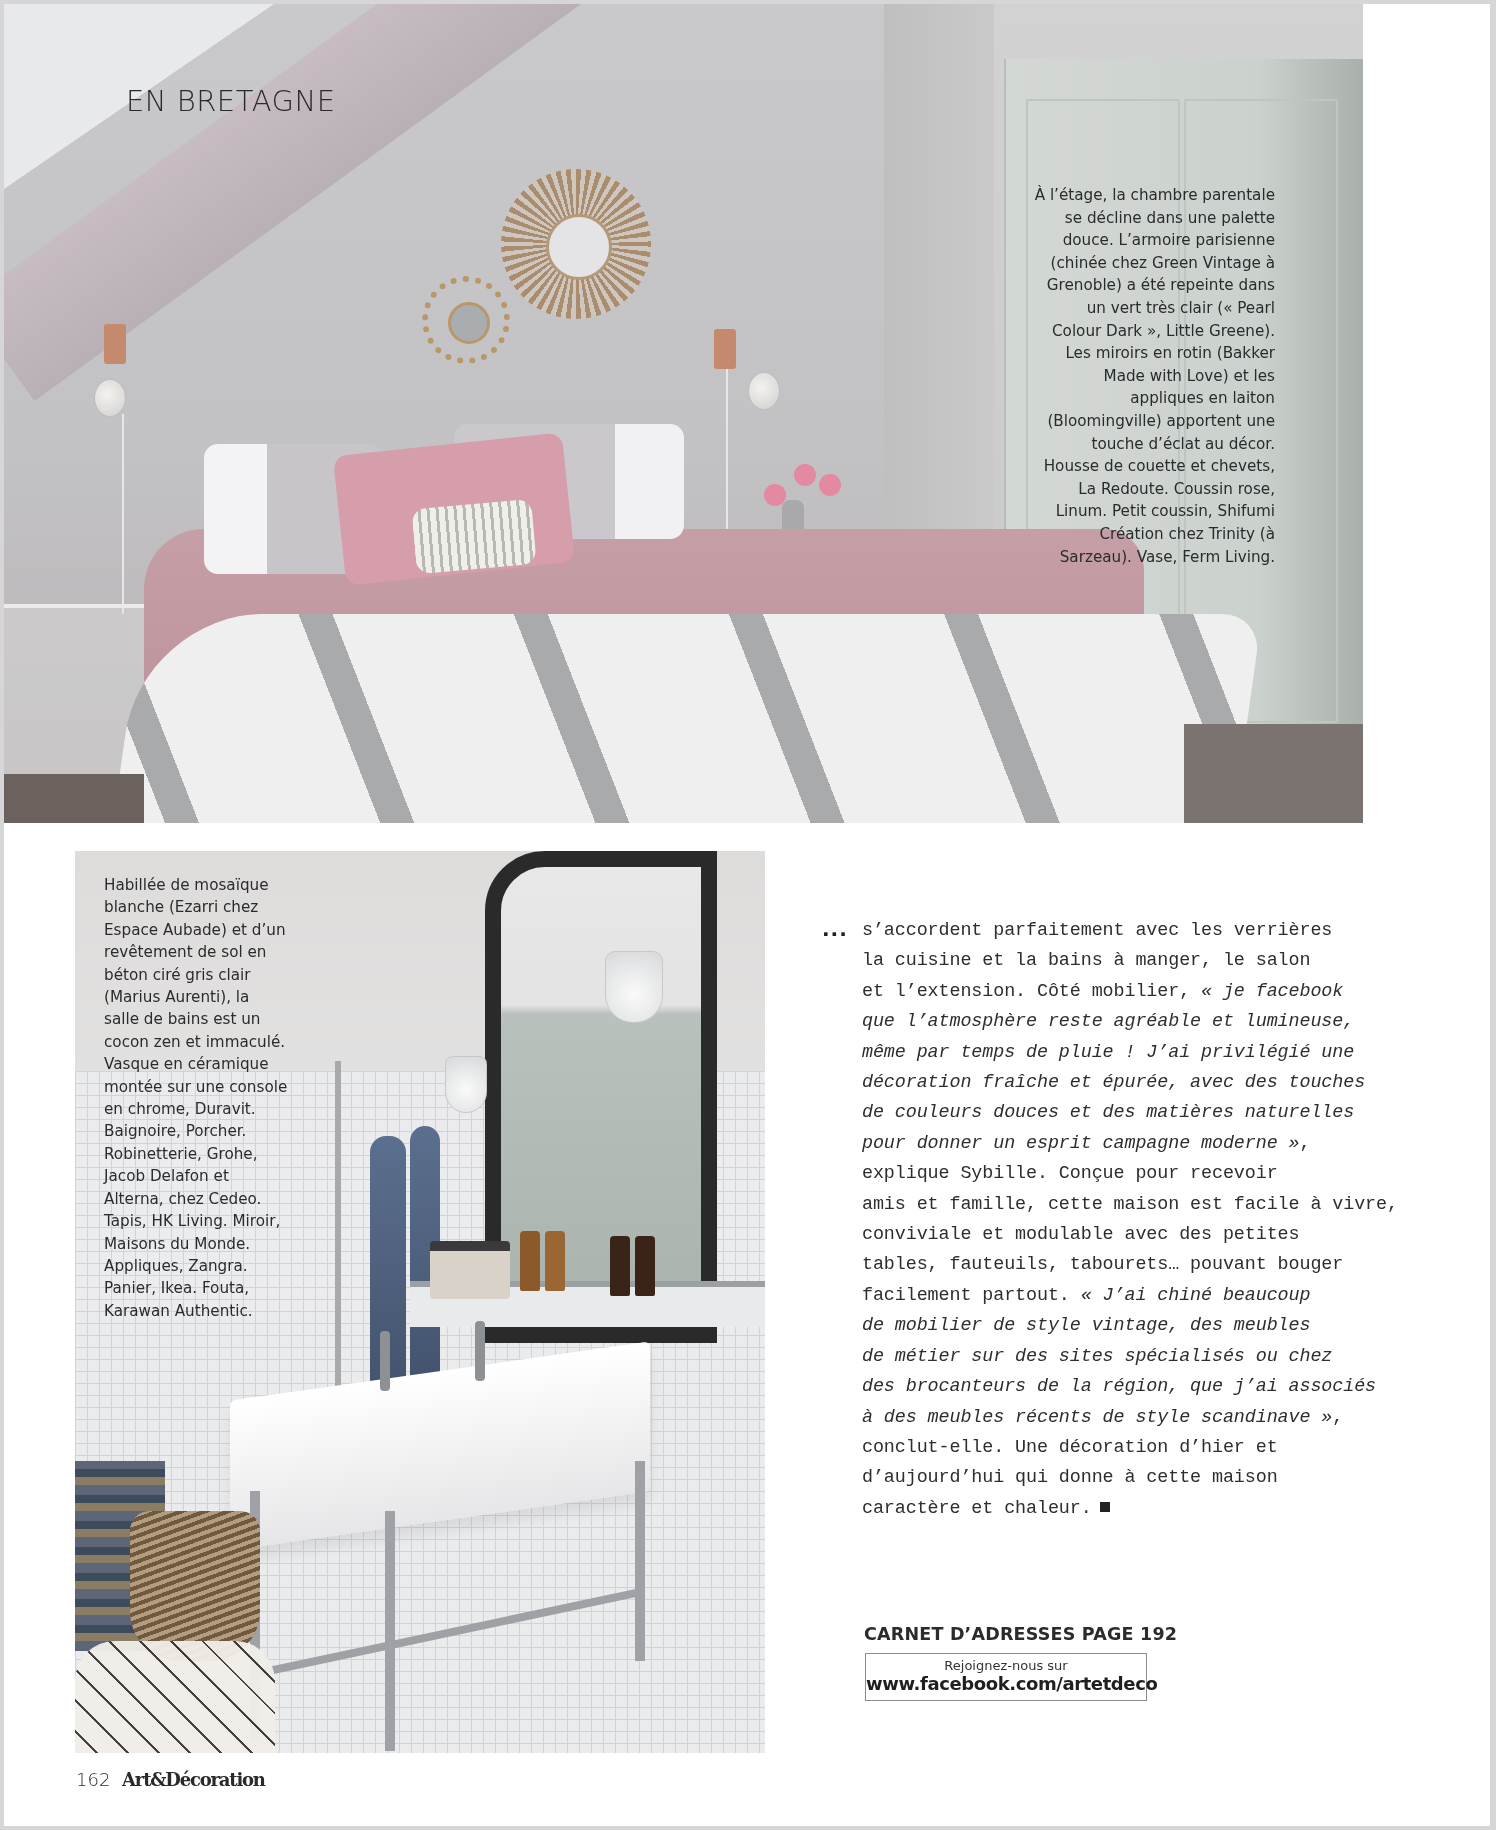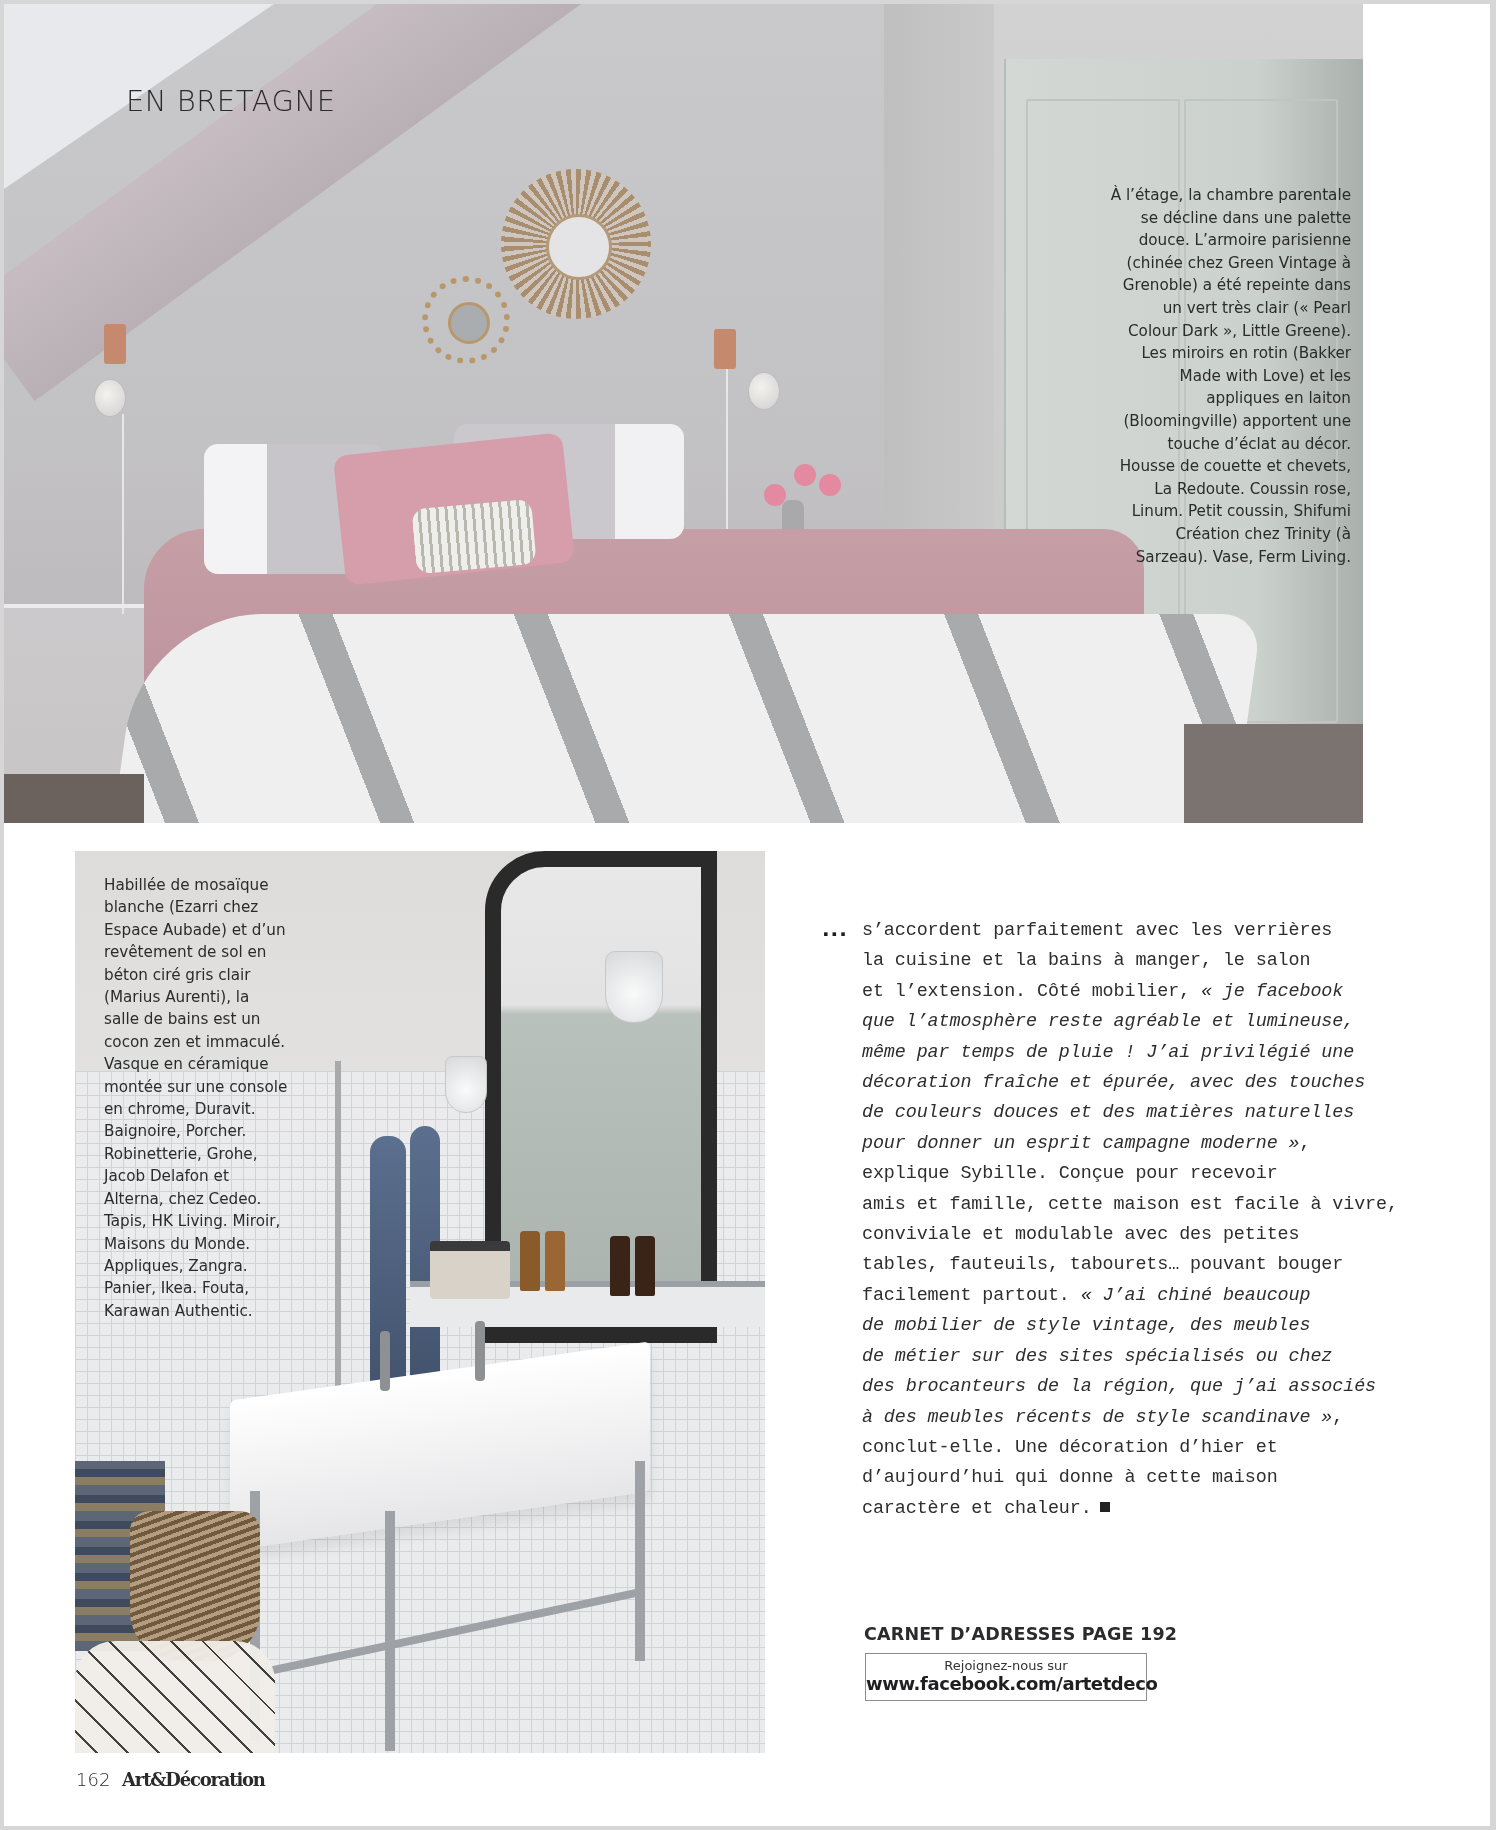--- a/index.html
+++ b/index.html
@@ -91,21 +91,21 @@
   }
   .floor-left { position: absolute; left: 0; top: 770px; width: 140px; height: 60px; background: #6b625e; }
   .floor-right { position: absolute; left: 1180px; top: 720px; width: 179px; height: 100px; background: #7b7370; }
 
   .section-label {
     position: absolute; left: 80px; top: 80px;
     font-family: "DejaVu Sans", sans-serif; font-weight: 300;
     font-size: 29px; letter-spacing: 0.5px; color: #2b2b2d; margin-left: 42px;
   }
   .caption-top {
-    position: absolute; left: 1072px; top: 180px; width: 275px;
+    position: absolute; left: 996px; top: 180px; width: 275px;
     font-family: "DejaVu Sans", sans-serif; font-size: 15.2px; line-height: 22.6px;
     color: #2a2b2c; text-align: right;
   }
   .caption-top span { display: block; white-space: nowrap; }
 
   
   .photo-bath {
     position: absolute; left: 71px; top: 847px; width: 690px; height: 902px;
     overflow: hidden;
     background: linear-gradient(180deg, #dedcdb 0%, #e4e4e4 40%, #d8dbe0 100%);

